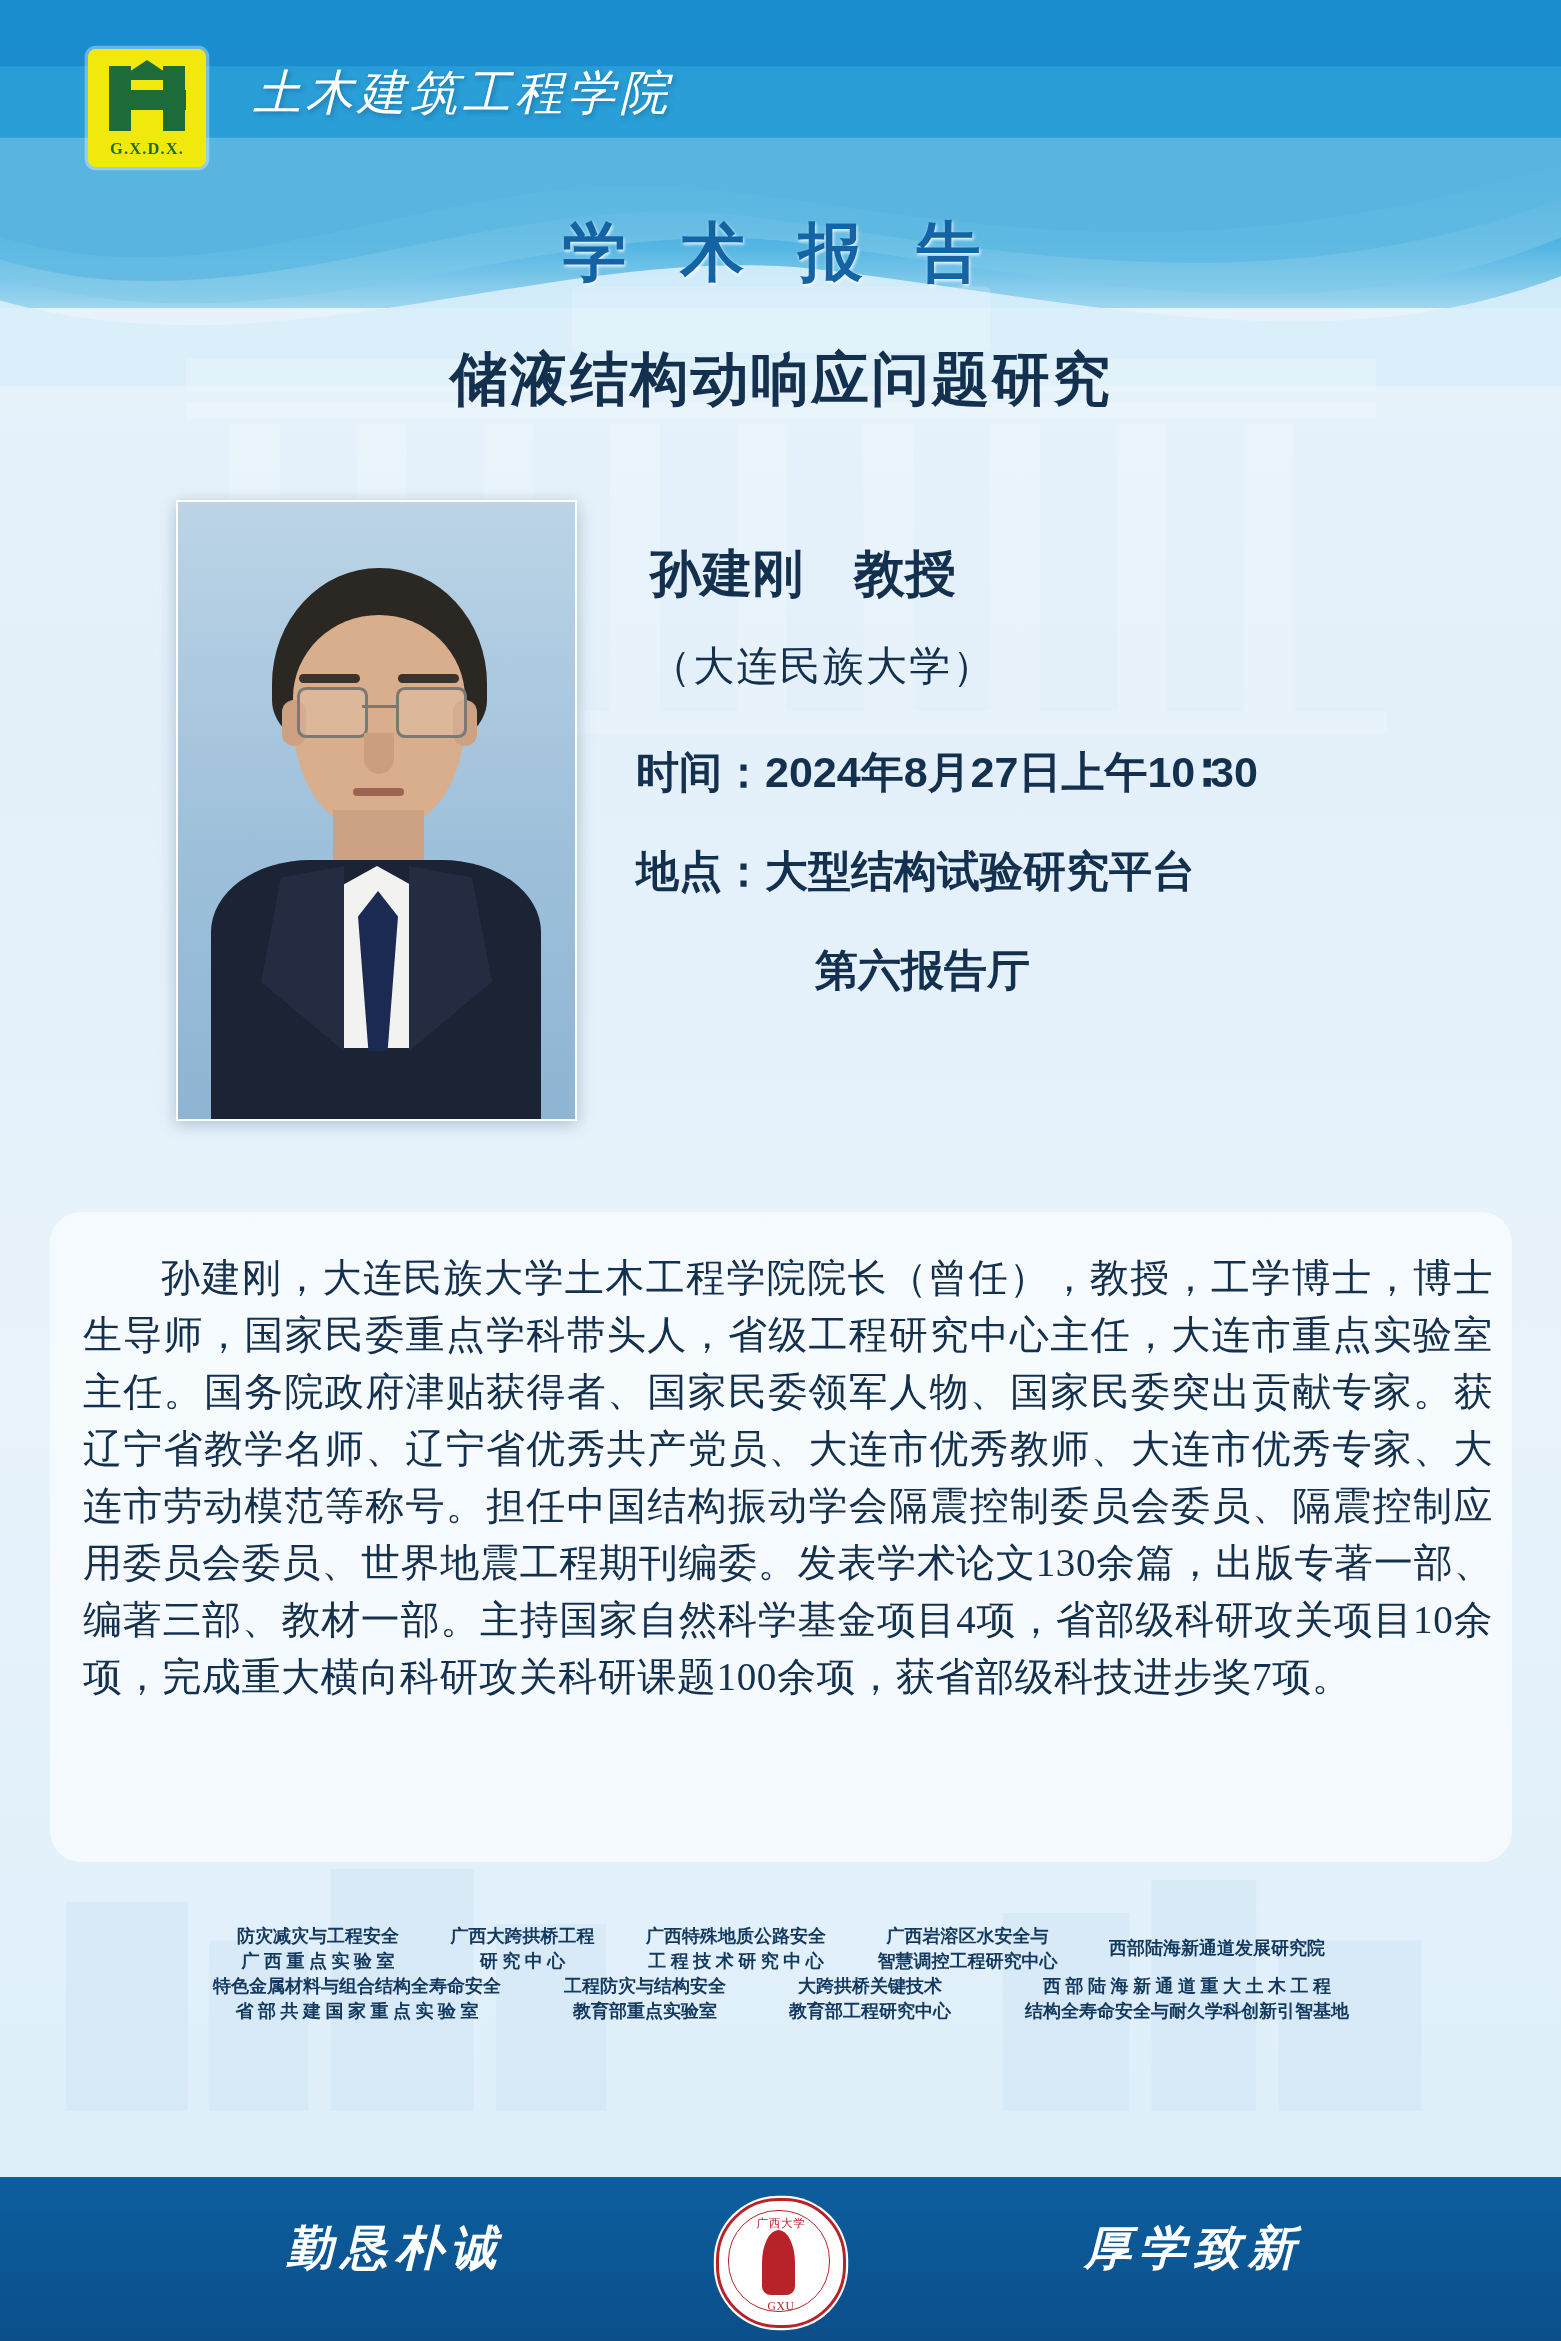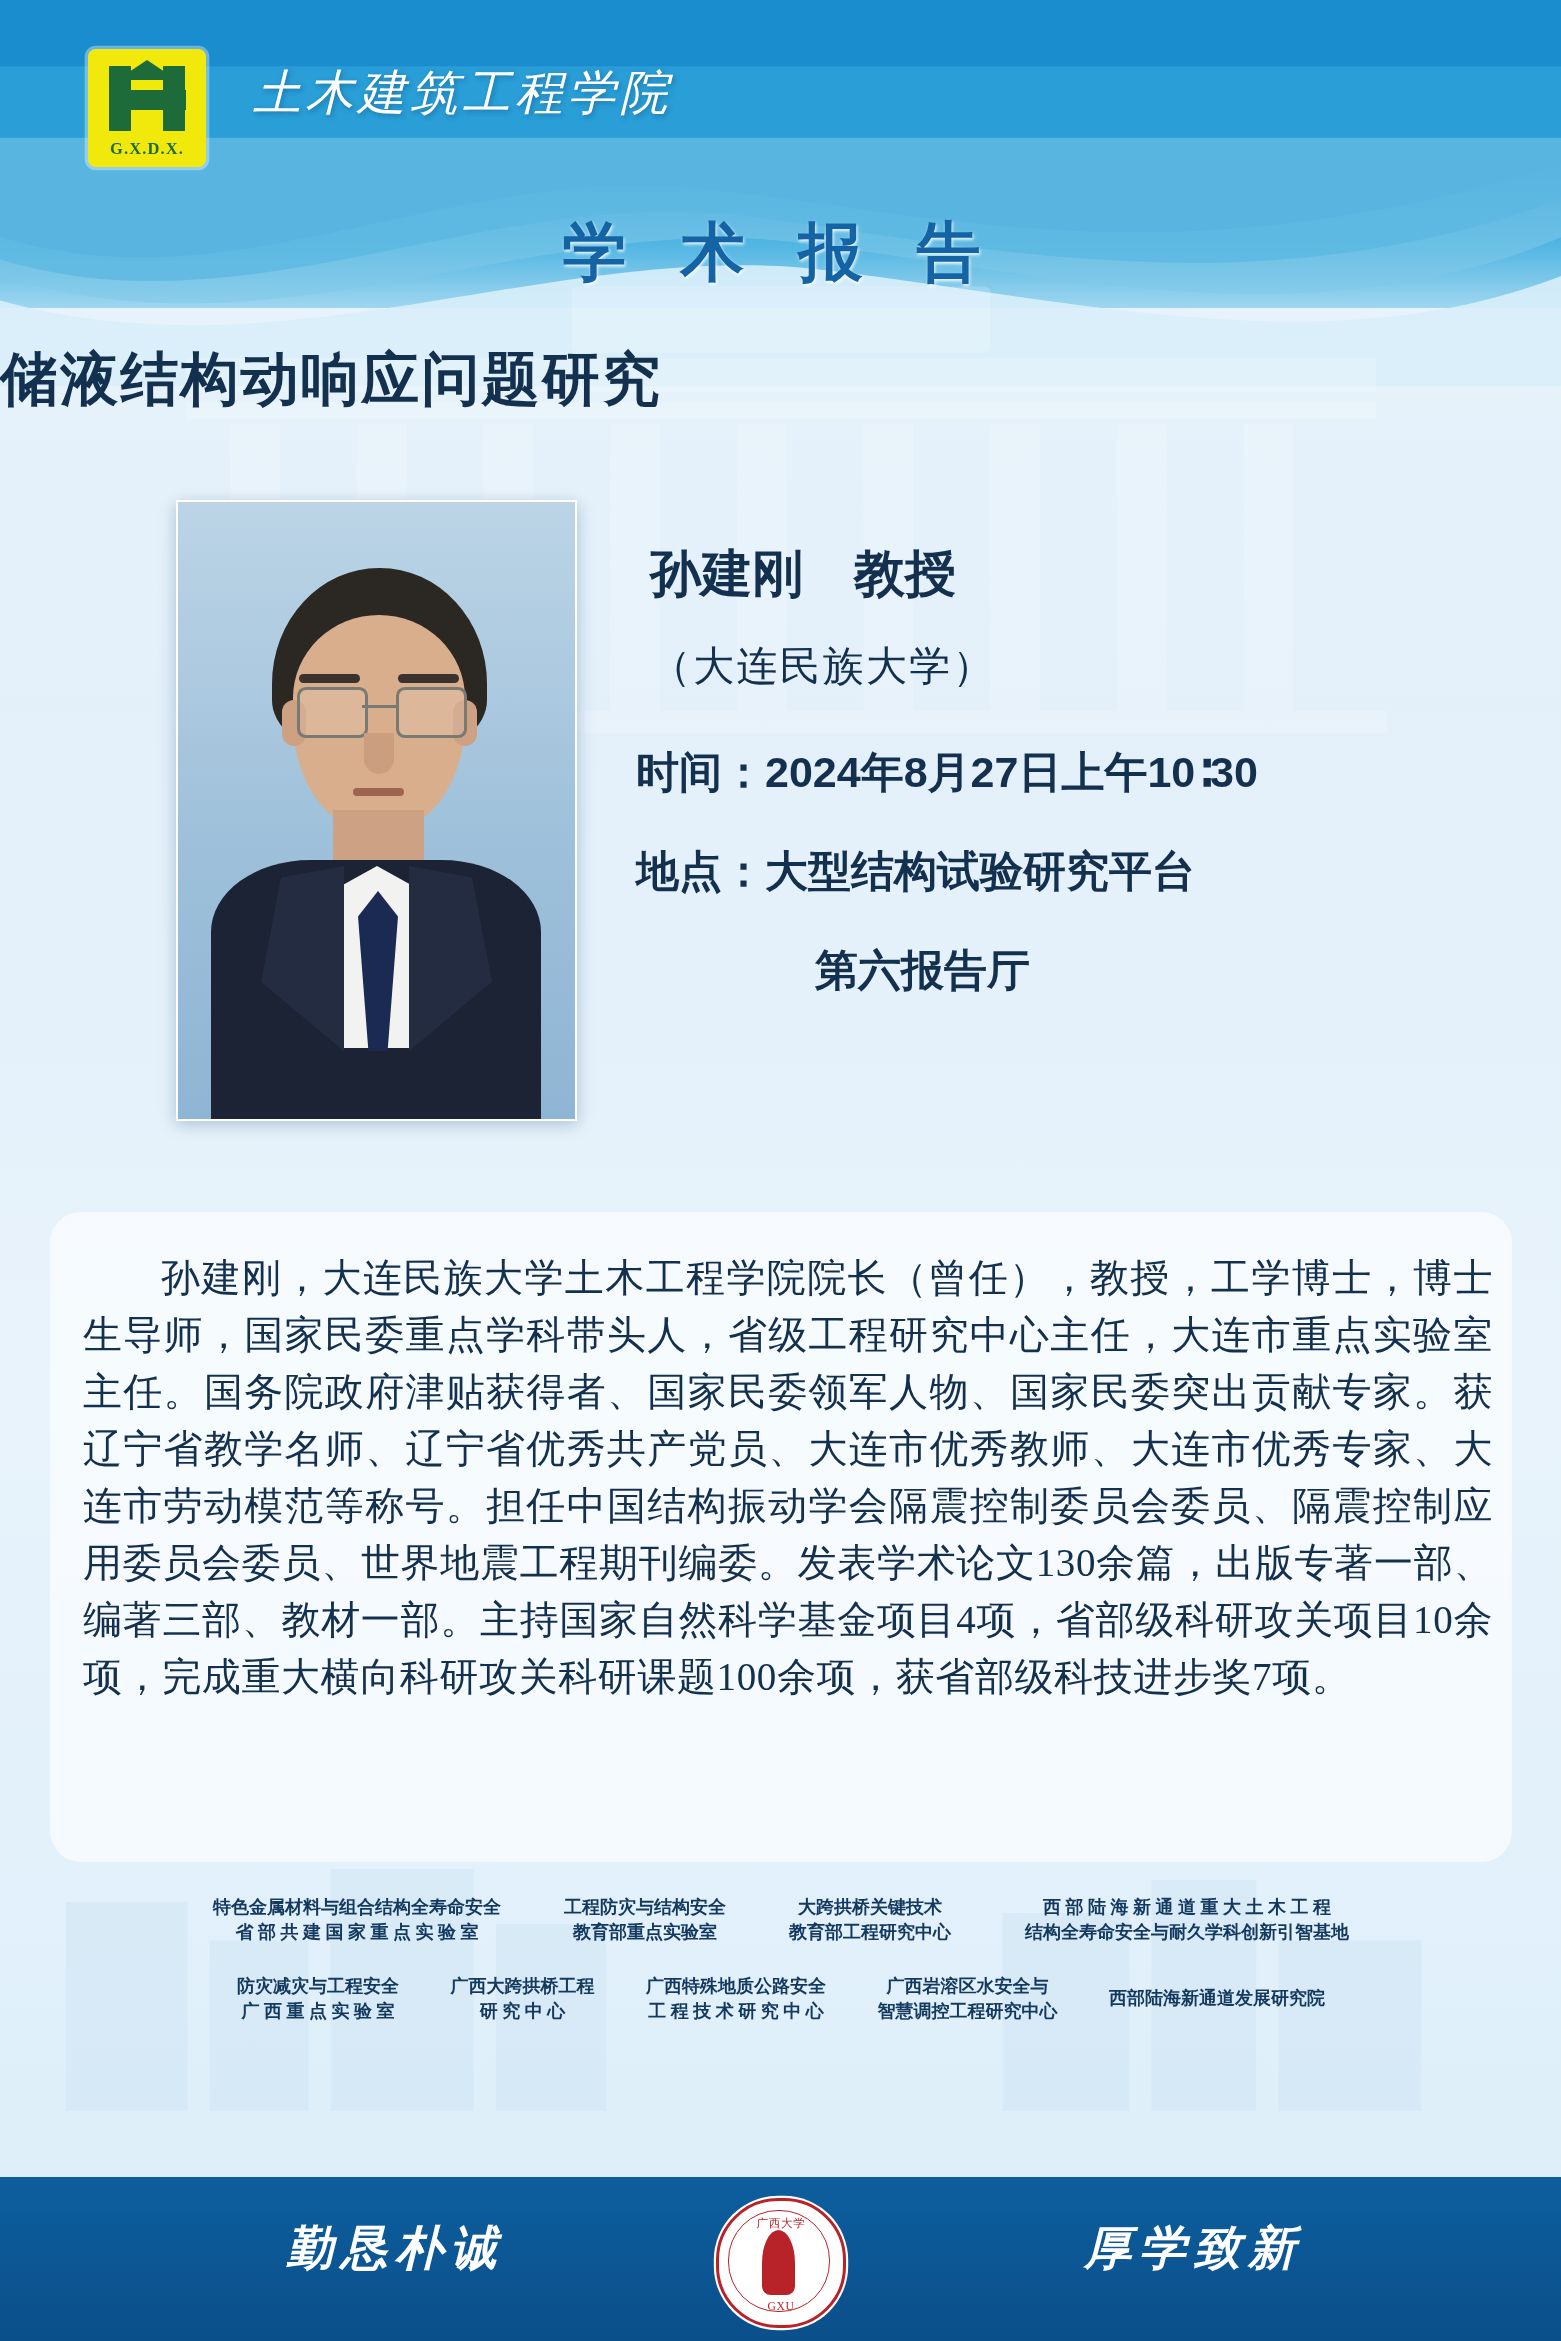--- a/index.html
+++ b/index.html
@@ -139,21 +139,21 @@
     color: #1464a5;
     letter-spacing: 19px;
     font-family: "Liberation Serif", serif;
     text-shadow: 1.1px 1.7px 3.3px rgba(255,255,255,0.9);
   }
   .title-sub {
     position: absolute;
     left: 0;
     top: 341px;
     width: 1562px;
-    text-align: left;
+    text-align: center;
     font-size: 58px;
     font-weight: bold;
     color: #14304f;
     letter-spacing: 2.2px;
     font-family: "Liberation Sans", sans-serif;
   }
 
   
   .portrait {
     position: absolute;
@@ -549,41 +549,41 @@
   <div class="speaker-name">孙建刚　教授</div>
   <div class="speaker-affil">（大连民族大学）</div>
   <div class="info-time">时间：2024年8月27日上午10∶30</div>
   <div class="info-place">地点：大型结构试验研究平台</div>
   <div class="info-place2">第六报告厅</div>
 
   <div class="bio-box"></div>
   <div class="bio-text">孙建刚，大连民族大学土木工程学院院长（曾任），教授，工学博士，博士生导师，国家民委重点学科带头人，省级工程研究中心主任，大连市重点实验室主任。国务院政府津贴获得者、国家民委领军人物、国家民委突出贡献专家。获辽宁省教学名师、辽宁省优秀共产党员、大连市优秀教师、大连市优秀专家、大连市劳动模范等称号。担任中国结构振动学会隔震控制委员会委员、隔震控制应用委员会委员、世界地震工程期刊编委。发表学术论文130余篇，出版专著一部、编著三部、教材一部。主持国家自然科学基金项目4项，省部级科研攻关项目10余项，完成重大横向科研攻关科研课题100余项，获省部级科技进步奖7项。</div>
 
   <div class="labs">
-    <div class="labs-row labs-row-1">
-      <div class="lab-item" style="white-space:pre-line;">特色金属材料与组合结构全寿命安全
-省 部 共 建 国 家 重 点 实 验 室</div>
-      <div class="lab-item" style="white-space:pre-line; margin-left:39px;">工程防灾与结构安全
-教育部重点实验室</div>
-      <div class="lab-item" style="white-space:pre-line; margin-left:39px;">大跨拱桥关键技术
-教育部工程研究中心</div>
-      <div class="lab-item" style="white-space:pre-line; margin-left:50px;">西 部 陆 海 新 通 道 重 大 土 木 工 程
-结构全寿命安全与耐久学科创新引智基地</div>
-    </div>
     <div class="labs-row labs-row-2">
       <div class="lab-item" style="white-space:pre-line;">防灾减灾与工程安全
 广 西 重 点 实 验 室</div>
       <div class="lab-item" style="white-space:pre-line; margin-left:27.5px;">广西大跨拱桥工程
 研 究 中 心</div>
       <div class="lab-item" style="white-space:pre-line; margin-left:27.5px;">广西特殊地质公路安全
 工 程 技 术 研 究 中 心</div>
       <div class="lab-item" style="white-space:pre-line; margin-left:27.5px;">广西岩溶区水安全与
 智慧调控工程研究中心</div>
       <div class="lab-item" style="white-space:pre-line; margin-left:27.5px; padding-top:12px;">西部陆海新通道发展研究院</div>
     </div>
+    <div class="labs-row labs-row-1">
+      <div class="lab-item" style="white-space:pre-line;">特色金属材料与组合结构全寿命安全
+省 部 共 建 国 家 重 点 实 验 室</div>
+      <div class="lab-item" style="white-space:pre-line; margin-left:39px;">工程防灾与结构安全
+教育部重点实验室</div>
+      <div class="lab-item" style="white-space:pre-line; margin-left:39px;">大跨拱桥关键技术
+教育部工程研究中心</div>
+      <div class="lab-item" style="white-space:pre-line; margin-left:50px;">西 部 陆 海 新 通 道 重 大 土 木 工 程
+结构全寿命安全与耐久学科创新引智基地</div>
+    </div>
   </div>
 
   <div class="bottom-bar">
     <div class="motto-left">勤恳朴诚</div>
     <div class="univ-seal">
       <div class="inner"></div>
       <div class="flame"></div>
       <div class="top-text">广西大学</div>
       <div class="bot-text">GXU</div>
     </div>

